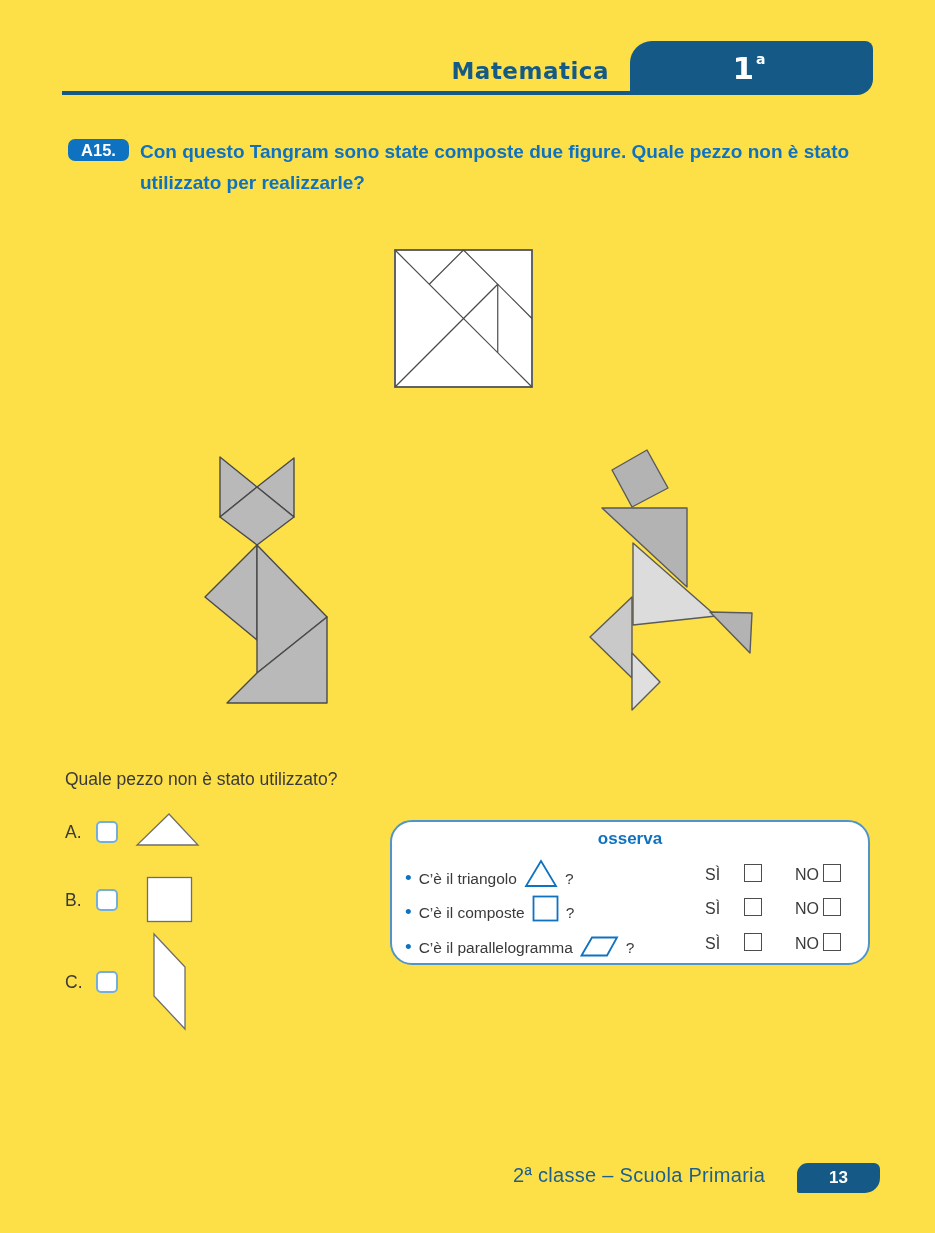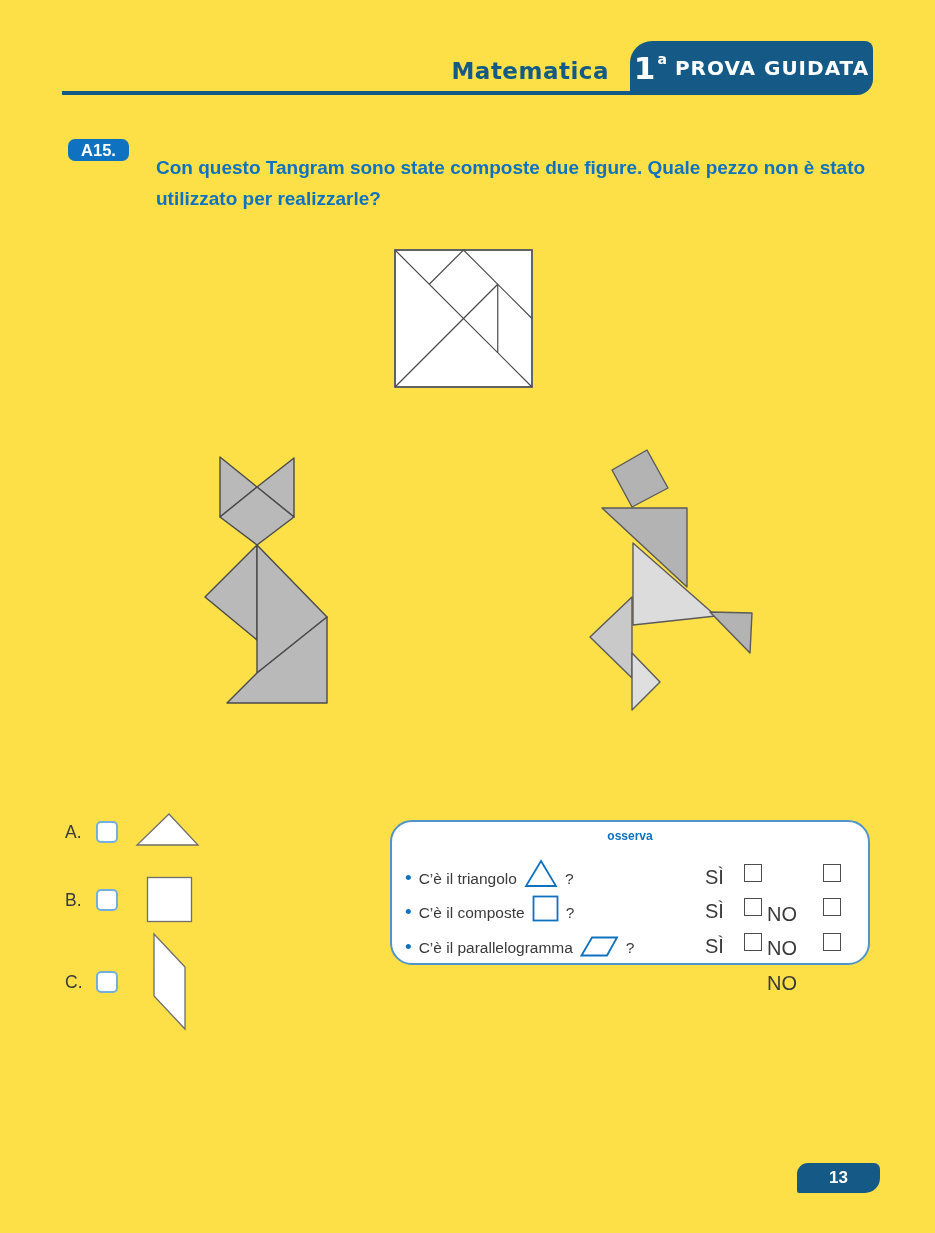--- a/index.html
+++ b/index.html
@@ -35,21 +35,21 @@
   .prova-badge sup{font-size:14px;line-height:1;position:relative;top:-9px;left:-5px;}
   .prova-badge .rest{font-size:20px;letter-spacing:1px;margin-left:-4px;}
   
   .qbadge{
     position:absolute;left:68px;top:139px;width:61px;height:22px;
     background:var(--brightblue);border-radius:7px;color:#fff;
     font-weight:bold;font-size:16.5px;display:flex;align-items:center;justify-content:center;
   }
   .qtext{
     position:absolute;left:140px;top:136px;width:748px;
-    color:var(--brightblue);font-weight:bold;font-size:19px;line-height:31px;margin:16px;
+    color:var(--brightblue);font-weight:bold;font-size:19px;line-height:31px;margin:0;
   }
   
   .fig{position:absolute;}
   .fig-square{left:394px;top:249px;}
   .fig-cat{left:200px;top:450px;}
   .fig-person{left:585px;top:445px;}
   
   .subq{position:absolute;left:65px;top:769px;font-size:17.5px;color:var(--ink);margin:0;}
   .option{position:absolute;left:65px;height:40px;}
   .opt-a{top:820px;} .opt-b{top:888px;} .opt-c{top:970px;}
@@ -60,35 +60,35 @@
   }
   .opt-shape{position:absolute;}
   .shape-a{left:70px;top:-9px;} .shape-b{left:81px;top:-12px;} .shape-c{left:87px;top:-38px;}
   
   .observe{
     position:absolute;left:390px;top:820px;width:480px;height:145px;
     border:2.5px solid var(--boxblue);border-radius:22px;background:#fff;box-sizing:border-box;
   }
   .obs-title{
     position:absolute;left:0;right:0;top:7px;text-align:center;
-    color:var(--brightblue);font-weight:bold;font-size:12px;
+    color:var(--brightblue);font-weight:bold;font-size:17px;
   }
   .obs-row{
     position:absolute;left:13px;height:26px;display:flex;align-items:flex-end;gap:7px;
     font-size:15.5px;color:var(--ink);
   }
   .row-0{top:40px;} .row-1{top:74px;} .row-2{top:109px;}
   .obs-bullet{color:var(--brightblue);font-size:19px;line-height:20px;}
   .obs-label{line-height:19px;white-space:nowrap;}
   .obs-q{line-height:19px;}
   .obs-glyph{display:block;}
   .obs-yn{position:absolute;width:150px;height:22px;}
   .yn-0{left:313px;top:40px;} .yn-1{left:313px;top:74px;} .yn-2{left:313px;top:109px;}
-  .yn-label{position:absolute;top:4px;font-size:20px;color:var(--ink);}
-  .yn-yes{left:0;} .yn-no{left:62px;margin-top:37px;}
+  .yn-label{position:absolute;top:4px;font-size:16px;color:var(--ink);}
+  .yn-yes{left:0;} .yn-no{left:90px;}
   .yn-checkbox{
     position:absolute;top:2px;width:16px;height:16px;background:#fff;
     border:1.6px solid #4d4d4d;
   }
   .yn-cb1{left:39px;} .yn-cb2{left:118px;}
   
   .footer-text{
     position:absolute;left:513px;top:1164px;font-size:20px;color:var(--footerblue);letter-spacing:.3px;
   }
   .page-badge{
@@ -101,21 +101,20 @@
 </head>
 <body>
 
 <div class="page">
 
   <span class="subject">Matematica</span>
   <div class="header-line"></div>
   <div class="prova-badge">
     <span class="num">1</span>
       <sup>a</sup>
-    <span class="rest">PROVA GUIDATA</span>
   </div>
 
   <span class="qbadge">A15.</span>
   <p class="qtext">Con questo Tangram sono state composte due figure. Quale pezzo non è stato utilizzato per realizzarle?</p>
 
   <svg class="fig fig-square" width="140" height="140" viewBox="0 0 140 140">
     <rect x="1" y="1" width="137" height="137" fill="#ffffff" stroke="#8a8a8a" stroke-width="2"></rect>
     <rect x="1" y="1" width="137" height="137" fill="none" stroke="#4a4a4a" stroke-width="1.2"></rect>
     <g stroke="#4a4a4a" stroke-width="1.2" fill="none">
       <line x1="1" y1="1" x2="138" y2="138"></line>
@@ -141,20 +140,21 @@
     <g stroke="#5a5a5a" stroke-width="1.4" stroke-linejoin="round">
       <polygon points="27,25 62,5 83,43 47,62" fill="#b3b3b3"></polygon>
       <polygon points="17,63 102,63 102,142" fill="#b3b3b3"></polygon>
       <polygon points="48,98 48,180 131,171" fill="#dcdcdc"></polygon>
       <polygon points="125,167 167,168 165,208" fill="#b3b3b3"></polygon>
       <polygon points="5,192 47,152 47,233" fill="#c9c9c9"></polygon>
       <polygon points="47,208 47,265 75,237" fill="#dfdfdf"></polygon>
     </g>
   </svg>
 
+  <p class="subq">Quale pezzo non è stato utilizzato?</p>
 
   <div class="option opt-a">
     <span class="opt-letter">A.</span>
     <div class="opt-checkbox" role="checkbox" aria-checked="false"></div>
     <svg class="opt-shape shape-a" width="66" height="38" viewBox="0 0 66 38">
       <polygon points="34,3 63,34 2,34" fill="#ffffff" stroke="#6e6e6e" stroke-width="1.3"></polygon>
     </svg>
   </div>
 
   <div class="option opt-b">
@@ -215,17 +215,18 @@
       <span class="obs-q">?</span>
     </div>
     <div class="obs-yn yn-2">
       <span class="yn-label yn-yes">SÌ</span>
       <div class="yn-checkbox yn-cb1" role="checkbox" aria-checked="false"></div>
       <span class="yn-label yn-no">NO</span>
       <div class="yn-checkbox yn-cb2" role="checkbox" aria-checked="false"></div>
     </div>
   </div>
 
+  <span class="footer-text">2ª classe – Scuola Primaria</span>
   <div class="page-badge">
     <span>13</span>
   </div>
 
 </div>
 
 </body></html>

